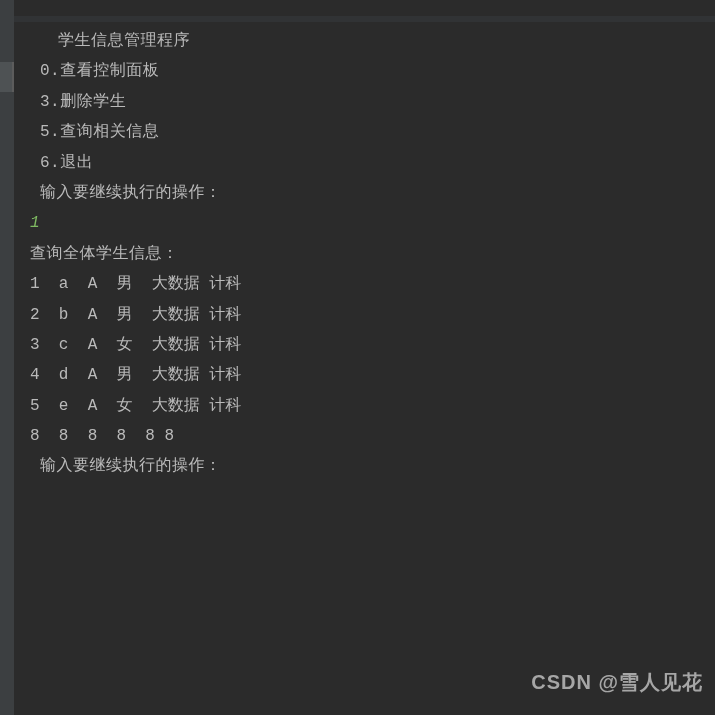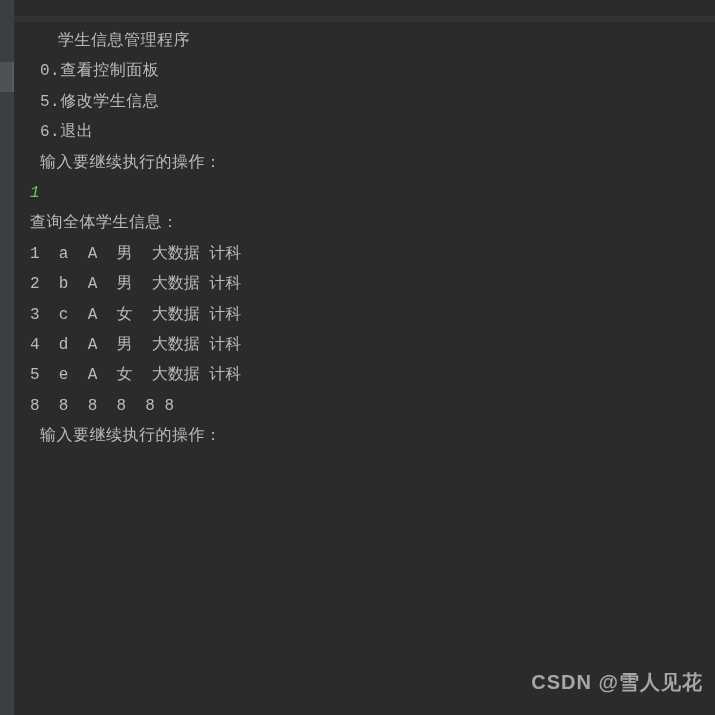--- a/index.html
+++ b/index.html
@@ -84,21 +84,22 @@
 <div class="sidebar">
   <div class="sidebar-tab"></div>
 </div>
 
 <div class="console">
   <div class="top-bar"></div>
 
   <div class="line indent">学生信息管理程序</div>
 
   <div class="line indent2"><span>0</span>.<span>查看控制面板</span></div>
-  <div class="line indent2"><span>5</span>.<span>修改学生信息</span></div>
+  <div class="line indent2"><span>3</span>.<span>删除学生</span></div>
+  <div class="line indent2"><span>5</span>.<span>查询相关信息</span></div>
   <div class="line indent2"><span>6</span>.<span>退出</span></div>
 
   <div class="line indent2">输入要继续执行的操作：</div>
 
   <div class="line input-value">1</div>
 
   <div class="line">查询全体学生信息：</div>
 
   <div class="row">
     <span class="cell">1</span>

